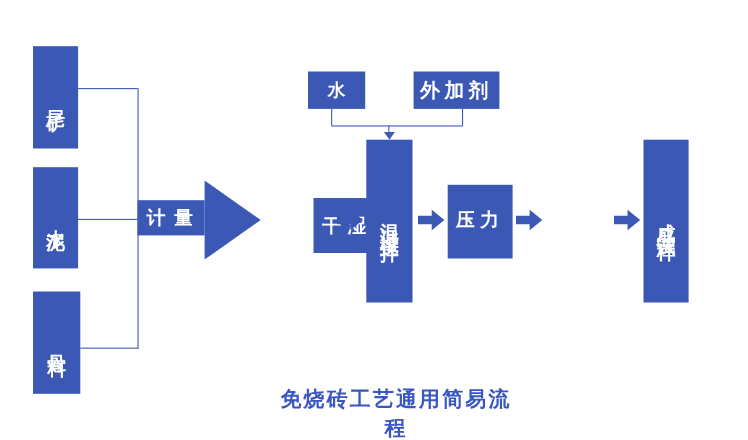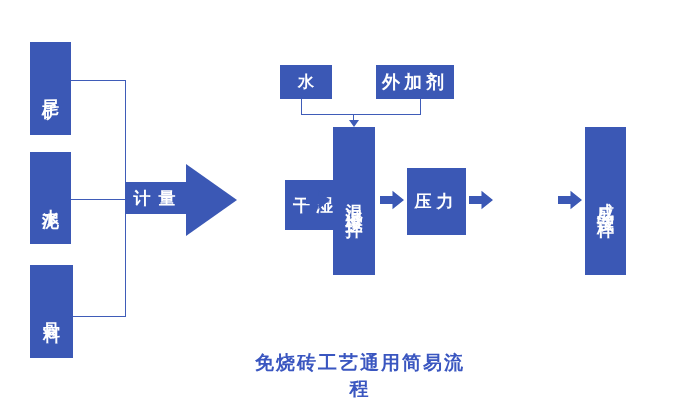--- a/index.html
+++ b/index.html
@@ -31,21 +31,21 @@
     justify-content: center;
     text-align: center;
     font-size: 17px;
   }
   .vtext {
     writing-mode: vertical-lr;
     text-orientation: upright;
     letter-spacing: 6px;
   }
   .vtext-tight { letter-spacing: 3px; }
-  .two-line { flex-direction: row; line-height: 28px; letter-spacing: 5px; }
+  .two-line { flex-direction: row; line-height: 28px; letter-spacing: 5px; font-family: Liberation Mono, monospace; }
   .line { position: absolute; background: var(--line); }
   .hline { height: 1px; }
   .vline { width: 1px; }
   .block-arrow {
     position: absolute;
     width: 24px;
     height: 22px;
     background: var(--box-fill);
     clip-path: polygon(0% 32%, 52% 32%, 52% 8%, 100% 50%, 52% 92%, 52% 68%, 0% 68%);
   }

